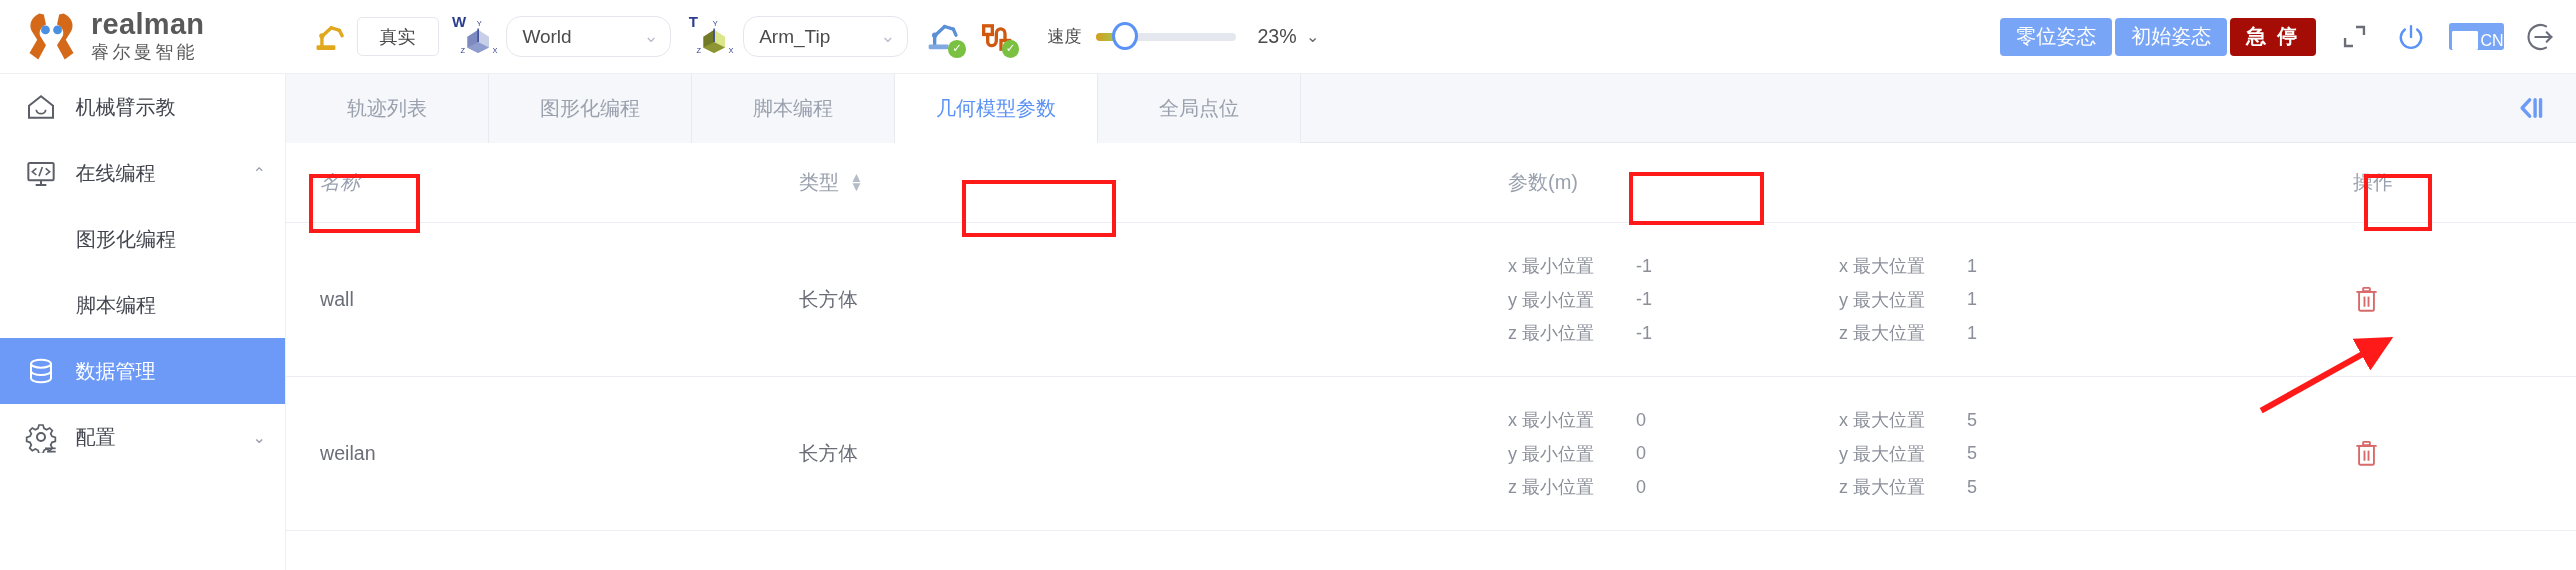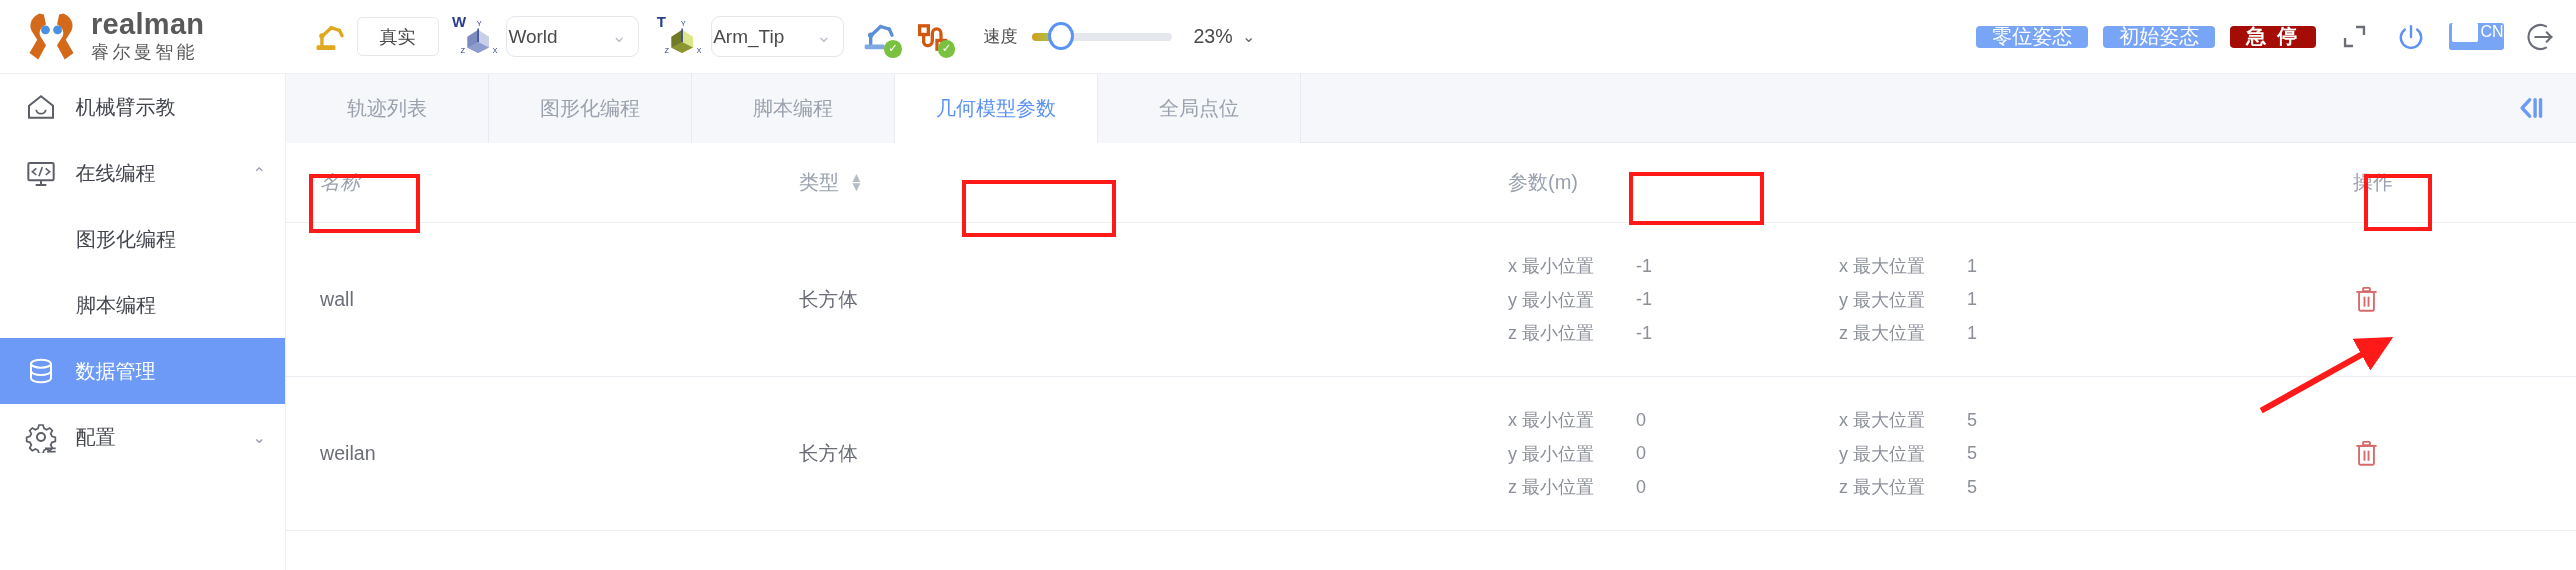--- a/index.html
+++ b/index.html
@@ -27,50 +27,50 @@
   .arm-icon-yellow { width: 30px; height: 31px; margin-left: 17.6px; }
   .sel-btn {
     height: 39px; min-width: 82px; padding: 0 12px;
     border: 0.7px solid #e3e6ec; border-radius: 5.4px; background: #fff;
     display: flex; align-items: center; justify-content: center;
     font-size: 18px; color: #4b4b4b; margin-left: 12px;
   }
   .axis-wrap { position: relative; margin-left: 16px; width: 45px; height: 41px; }
   .axis-letter { position: absolute; left: -2.7px; top: -2.7px; font-size: 15px; font-weight: 700; color: #2b3d8f; }
   .dropdown {
-    height: 41px; width: 133px; border: 0.7px solid #e3e6ec; border-radius: 9px; background: #fff;
+    height: 41px; width: 165px; border: 0.7px solid #e3e6ec; border-radius: 15px; background: #fff;
     display: flex; align-items: center; justify-content: space-between;
-    padding: 0 12px 0 1px; margin-left: 6.8px;
+    padding: 0 12px 0 15px; margin-left: 6.8px;
     font-size: 19px; color: #4b4b4b;
   }
   .chev { color: #b9bfcc; font-size: 17.6px; line-height: 1; }
   .status-ico { position: relative; width: 36px; height: 35px; margin-left: 17.6px; }
   .badge-check {
     position: absolute; right: -4px; bottom: -4px; width: 17.6px; height: 17.6px;
     border-radius: 50%; background: #7ac142; color: #fff;
     font-size: 11.5px; line-height: 17.6px; text-align: center; font-weight: 700;
   }
   .speed-label { font-size: 17px; color: #4b4b4b; margin-left: 32px; }
   .slider { position: relative; width: 140px; height: 31px; margin-left: 15px; display:flex; align-items:center;}
   .slider-track { position:absolute; left:0; top:11.5px; width: 140px; height: 8.8px; border-radius: 4.7px; background: #e4e7ed; }
   .slider-fill { position:absolute; left:0; top:11.5px; width: 31px; height: 8.8px; border-radius: 4.7px;
     background: linear-gradient(90deg,#d69d1c 0%, #8ddc6b 100%); }
   .slider-knob { position:absolute; left: 16px; top: 1.4px; width: 26px; height: 28px; border-radius: 50%;
     background: #fff; border: 3.4px solid #5b92f5; }
   .zoom-val { font-size: 19.6px; color: #4b4b4b; margin-left: 21px; }
   .zoom-chev { margin-left: 9.5px; color: #6c6c6c; font-size: 16px; }
 
   .topbar-right { margin-left: auto; display: flex; align-items: center; padding-right: 15px; }
-  .pill { height: 22px; padding: 0 16px; border-radius: 4px; display: flex; align-items: center;
-          justify-content: center; font-size: 20px; color: #fff; margin-left: 15px; }
+  .pill { height: 38px; padding: 0 16px; border-radius: 4px; display: flex; align-items: center;
+          justify-content: center; font-size: 20px; color: #fff; margin-left: 3px; }
   .pill.blue { background: #79a5f7; }
   .pill.red { background: #a50c06; font-weight: 700; letter-spacing: 2.7px; }
   .icon-btn { width: 38px; height: 38px; margin-left: 19px; display: flex; align-items: center; justify-content: center; }
   .lang-pill { margin-left: 19px; height: 27px; width: 55px; border-radius: 2.7px; background: #79a5f7;
-    display: flex; align-items: flex-start; }
+    display: flex; align-items: flex-end; }
   .lang-flag { width: 26px; height: 19px; background: #fff; margin-left: 2.7px; border-radius:1.4px; }
   .lang-txt { color: #fff; font-size: 16px; margin-left: 2.7px; }
 
   
   .sidebar {
     position: absolute; left: 0; top: 74px; width: 286px; height: 496px;
     background: #ffffff; border-right: 0.7px solid #edeff3;
   }
   .side-item {
     height: 66px; display: flex; align-items: center; padding-left: 23px; padding-right: 19px;

